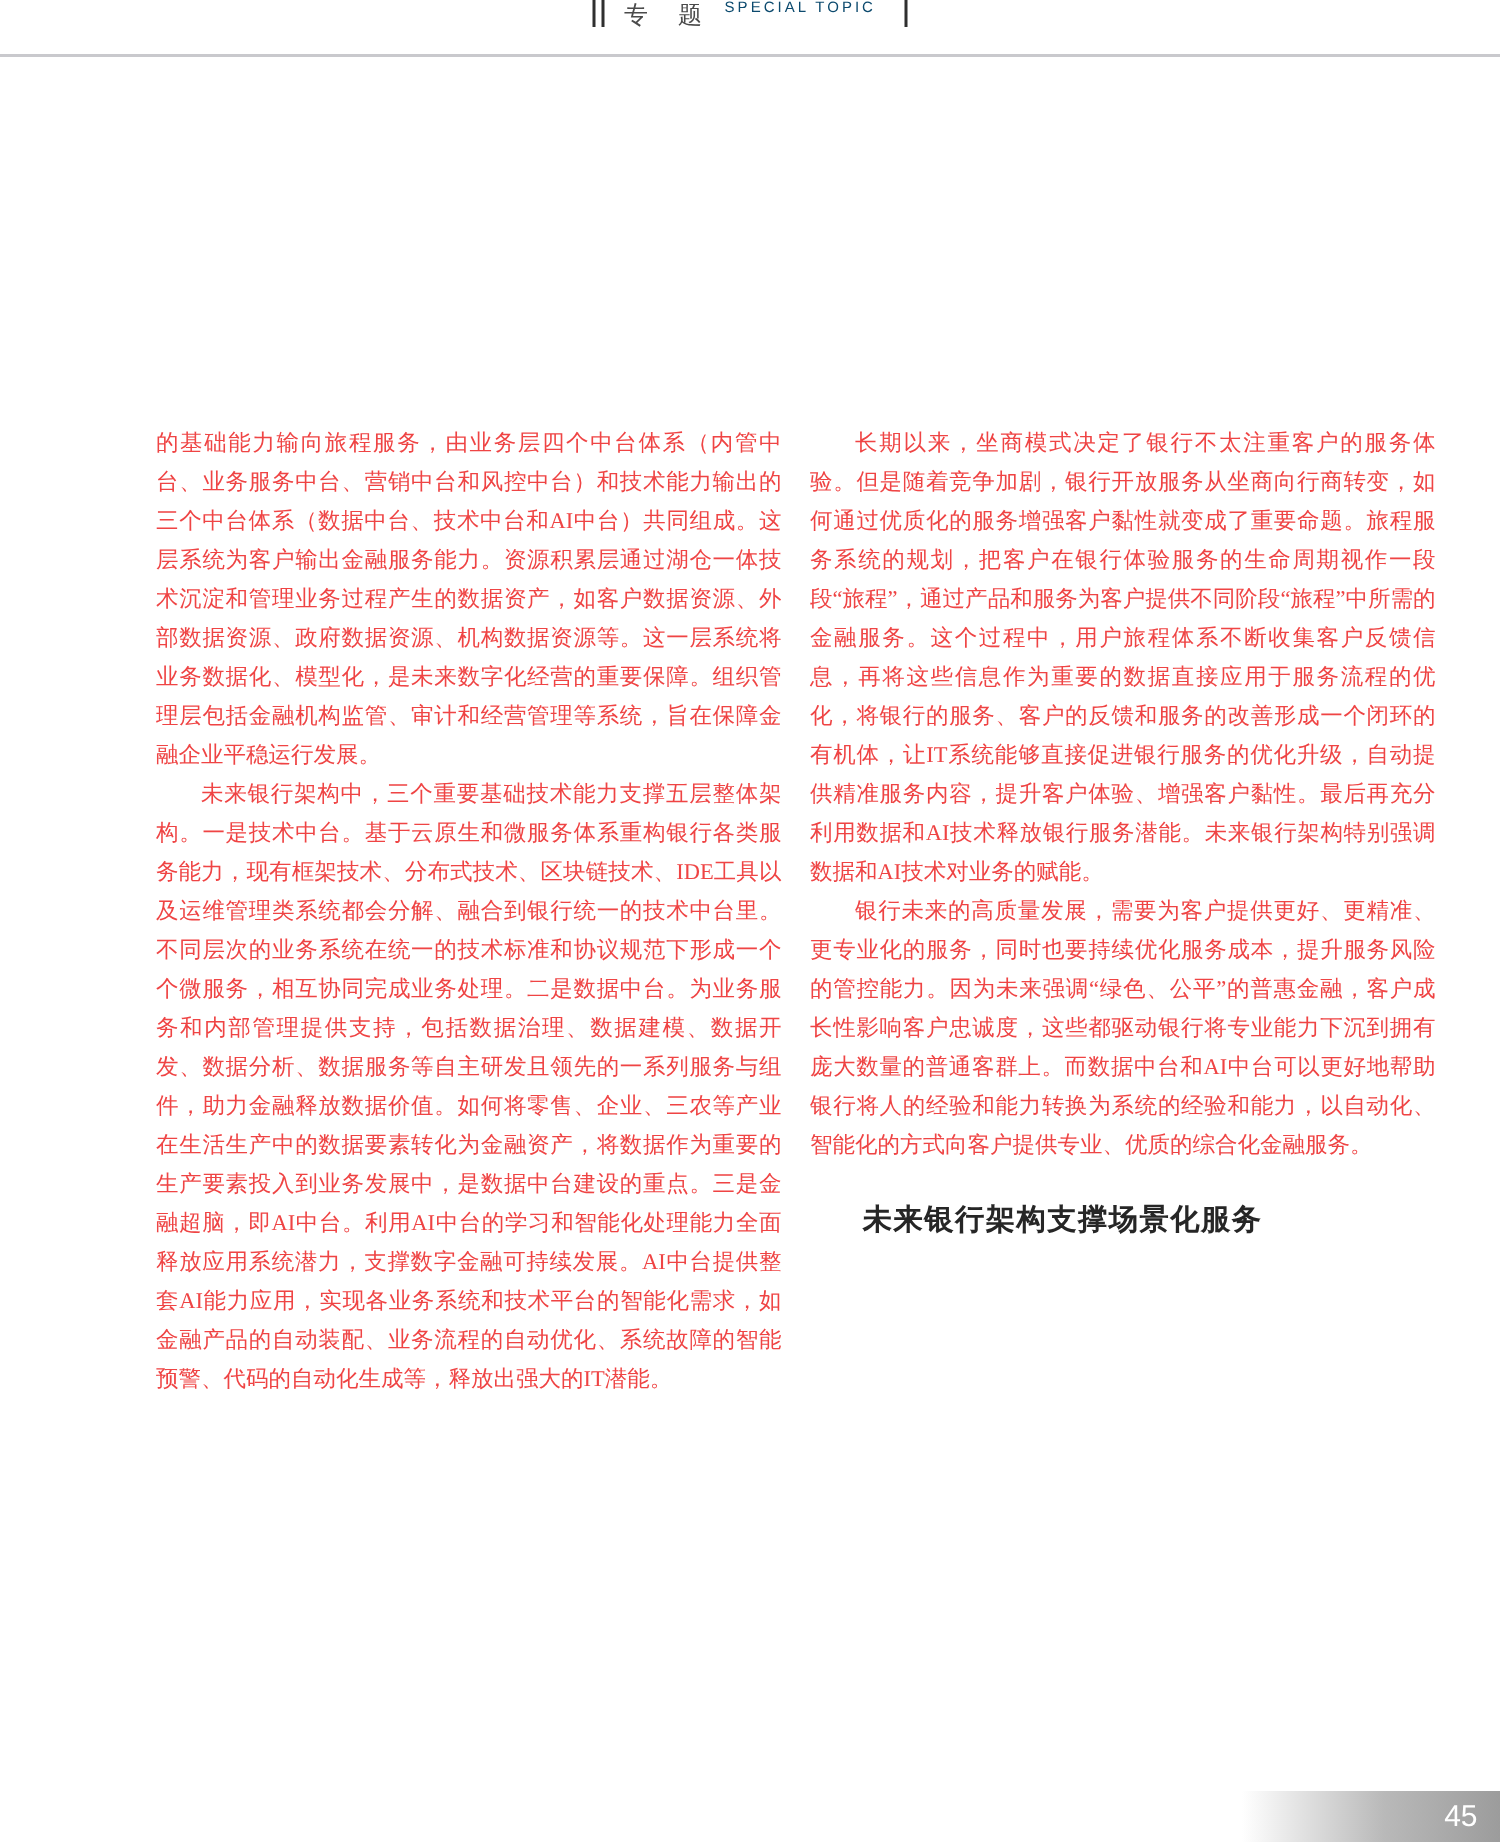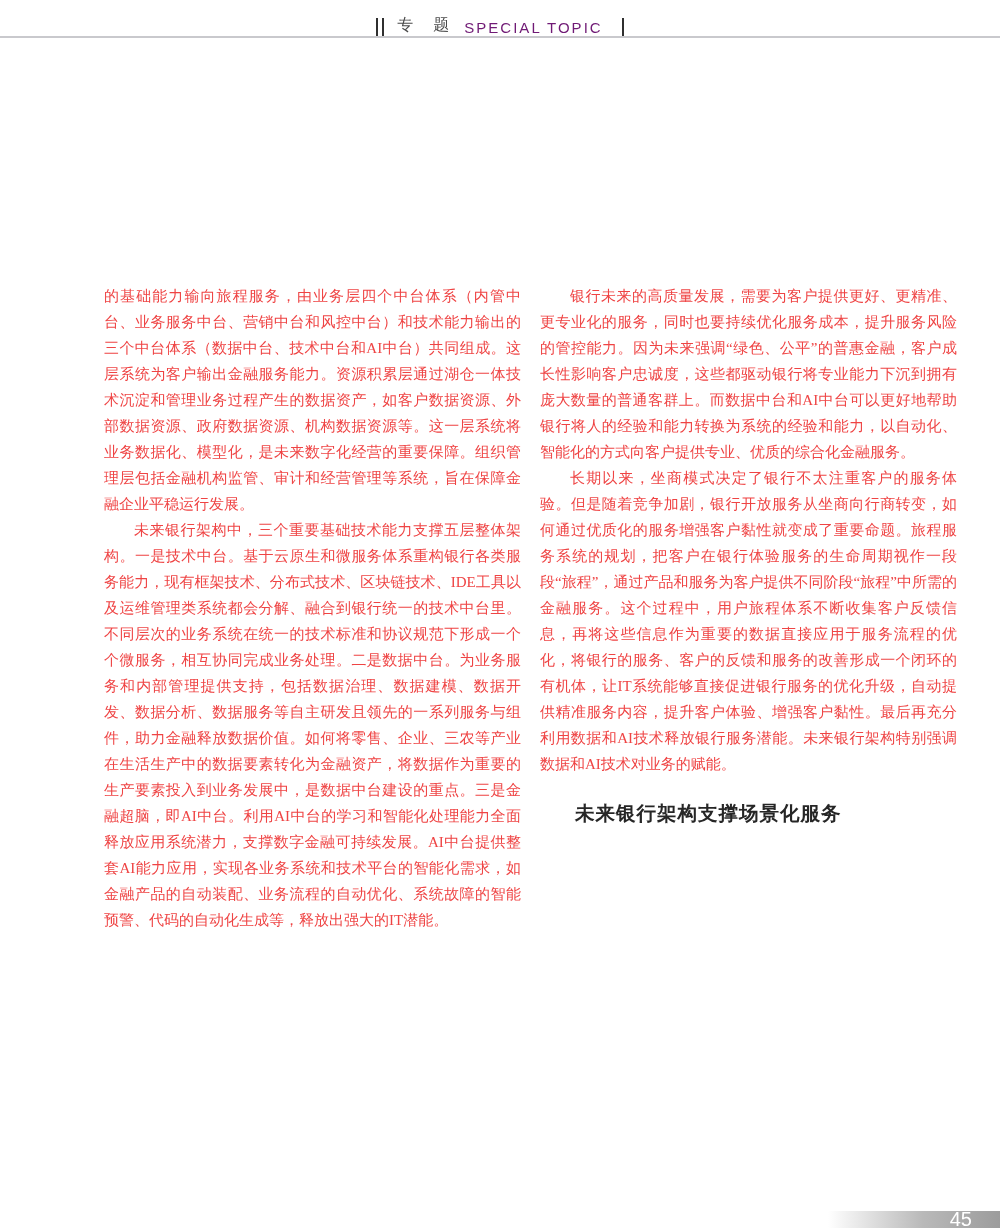--- a/index.html
+++ b/index.html
@@ -14,21 +14,21 @@
     position: relative;
     width: 1000px; height: 1230px;
     background: #ffffff;
     overflow: hidden;
   }
 
   
   .header {
     height: 36px;
     display: flex;
-    align-items: flex-end;
+    align-items: flex-start;
     justify-content: center;
     gap: 13px;
   }
   .dbar {
     width: 8px; height: 18px;
     border-left: 2px solid #2f2f2f;
     border-right: 2px solid #2f2f2f;
     box-sizing: border-box;
   }
   .sbar {
@@ -37,22 +37,22 @@
     margin-left: 6px;
   }
   .topic-cn {
     font-family: "Liberation Sans", "DejaVu Sans", sans-serif;
     font-size: 16px;
     color: #4a4a4a;
     letter-spacing: 2px;
   }
   .topic-en {
     font-family: "Liberation Sans", "DejaVu Sans", sans-serif;
-    font-size: 15px;
-    color: #701a75;
+    font-size: 10px;
+    color: #0c4a6e;
     letter-spacing: 2px;
   }
   .header-rule {
     height: 2px;
     background: #c9c9cd;
   }
 
   
   .columns {
     display: flex;
@@ -80,26 +80,26 @@
     font-weight: bold;
     color: #262626;
     text-indent: 1.8em;
     letter-spacing: 1px;
   }
 
   
   .page-num-bar {
     position: absolute;
     right: 0; bottom: 2px;
-    width: 172px; height: 17px;
+    width: 172px; height: 34px;
     background: linear-gradient(to right, rgba(240,240,240,0.0), #b9b9b9 55%, #9c9c9c);
     display: flex;
     align-items: center;
     justify-content: flex-end;
-    padding-right: 28px;
+    padding-right: 15px;
     box-sizing: border-box;
   }
   .page-num {
     font-family: "Liberation Sans", "DejaVu Sans", sans-serif;
     font-size: 20px;
     color: #ffffff;
   }
 </style>
 </head>
 <body>
@@ -115,22 +115,22 @@
   <div class="header-rule"></div>
 
   <div class="columns">
 
     <div class="col">
       <p>的基础能力输向旅程服务，由业务层四个中台体系（内管中台、业务服务中台、营销中台和风控中台）和技术能力输出的三个中台体系（数据中台、技术中台和AI中台）共同组成。这层系统为客户输出金融服务能力。资源积累层通过湖仓一体技术沉淀和管理业务过程产生的数据资产，如客户数据资源、外部数据资源、政府数据资源、机构数据资源等。这一层系统将业务数据化、模型化，是未来数字化经营的重要保障。组织管理层包括金融机构监管、审计和经营管理等系统，旨在保障金融企业平稳运行发展。</p>
       <p class="indent">未来银行架构中，三个重要基础技术能力支撑五层整体架构。一是技术中台。基于云原生和微服务体系重构银行各类服务能力，现有框架技术、分布式技术、区块链技术、IDE工具以及运维管理类系统都会分解、融合到银行统一的技术中台里。不同层次的业务系统在统一的技术标准和协议规范下形成一个个微服务，相互协同完成业务处理。二是数据中台。为业务服务和内部管理提供支持，包括数据治理、数据建模、数据开发、数据分析、数据服务等自主研发且领先的一系列服务与组件，助力金融释放数据价值。如何将零售、企业、三农等产业在生活生产中的数据要素转化为金融资产，将数据作为重要的生产要素投入到业务发展中，是数据中台建设的重点。三是金融超脑，即AI中台。利用AI中台的学习和智能化处理能力全面释放应用系统潜力，支撑数字金融可持续发展。AI中台提供整套AI能力应用，实现各业务系统和技术平台的智能化需求，如金融产品的自动装配、业务流程的自动优化、系统故障的智能预警、代码的自动化生成等，释放出强大的IT潜能。</p>
     </div>
 
     <div class="col">
+      <p class="indent">长期以来，坐商模式决定了银行不太注重客户的服务体验。但是随着竞争加剧，银行开放服务从坐商向行商转变，如何通过优质化的服务增强客户黏性就变成了重要命题。旅程服务系统的规划，把客户在银行体验服务的生命周期视作一段段“旅程”，通过产品和服务为客户提供不同阶段“旅程”中所需的金融服务。这个过程中，用户旅程体系不断收集客户反馈信息，再将这些信息作为重要的数据直接应用于服务流程的优化，将银行的服务、客户的反馈和服务的改善形成一个闭环的有机体，让IT系统能够直接促进银行服务的优化升级，自动提供精准服务内容，提升客户体验、增强客户黏性。最后再充分利用数据和AI技术释放银行服务潜能。未来银行架构特别强调数据和AI技术对业务的赋能。</p>
       <p class="indent">银行未来的高质量发展，需要为客户提供更好、更精准、更专业化的服务，同时也要持续优化服务成本，提升服务风险的管控能力。因为未来强调“绿色、公平”的普惠金融，客户成长性影响客户忠诚度，这些都驱动银行将专业能力下沉到拥有庞大数量的普通客群上。而数据中台和AI中台可以更好地帮助银行将人的经验和能力转换为系统的经验和能力，以自动化、智能化的方式向客户提供专业、优质的综合化金融服务。</p>
-      <p class="indent">长期以来，坐商模式决定了银行不太注重客户的服务体验。但是随着竞争加剧，银行开放服务从坐商向行商转变，如何通过优质化的服务增强客户黏性就变成了重要命题。旅程服务系统的规划，把客户在银行体验服务的生命周期视作一段段“旅程”，通过产品和服务为客户提供不同阶段“旅程”中所需的金融服务。这个过程中，用户旅程体系不断收集客户反馈信息，再将这些信息作为重要的数据直接应用于服务流程的优化，将银行的服务、客户的反馈和服务的改善形成一个闭环的有机体，让IT系统能够直接促进银行服务的优化升级，自动提供精准服务内容，提升客户体验、增强客户黏性。最后再充分利用数据和AI技术释放银行服务潜能。未来银行架构特别强调数据和AI技术对业务的赋能。</p>
       <h2>未来银行架构支撑场景化服务</h2>
     </div>
 
   </div>
 
   <div class="page-num-bar">
     <span class="page-num">45</span>
   </div>
 
 </div>

